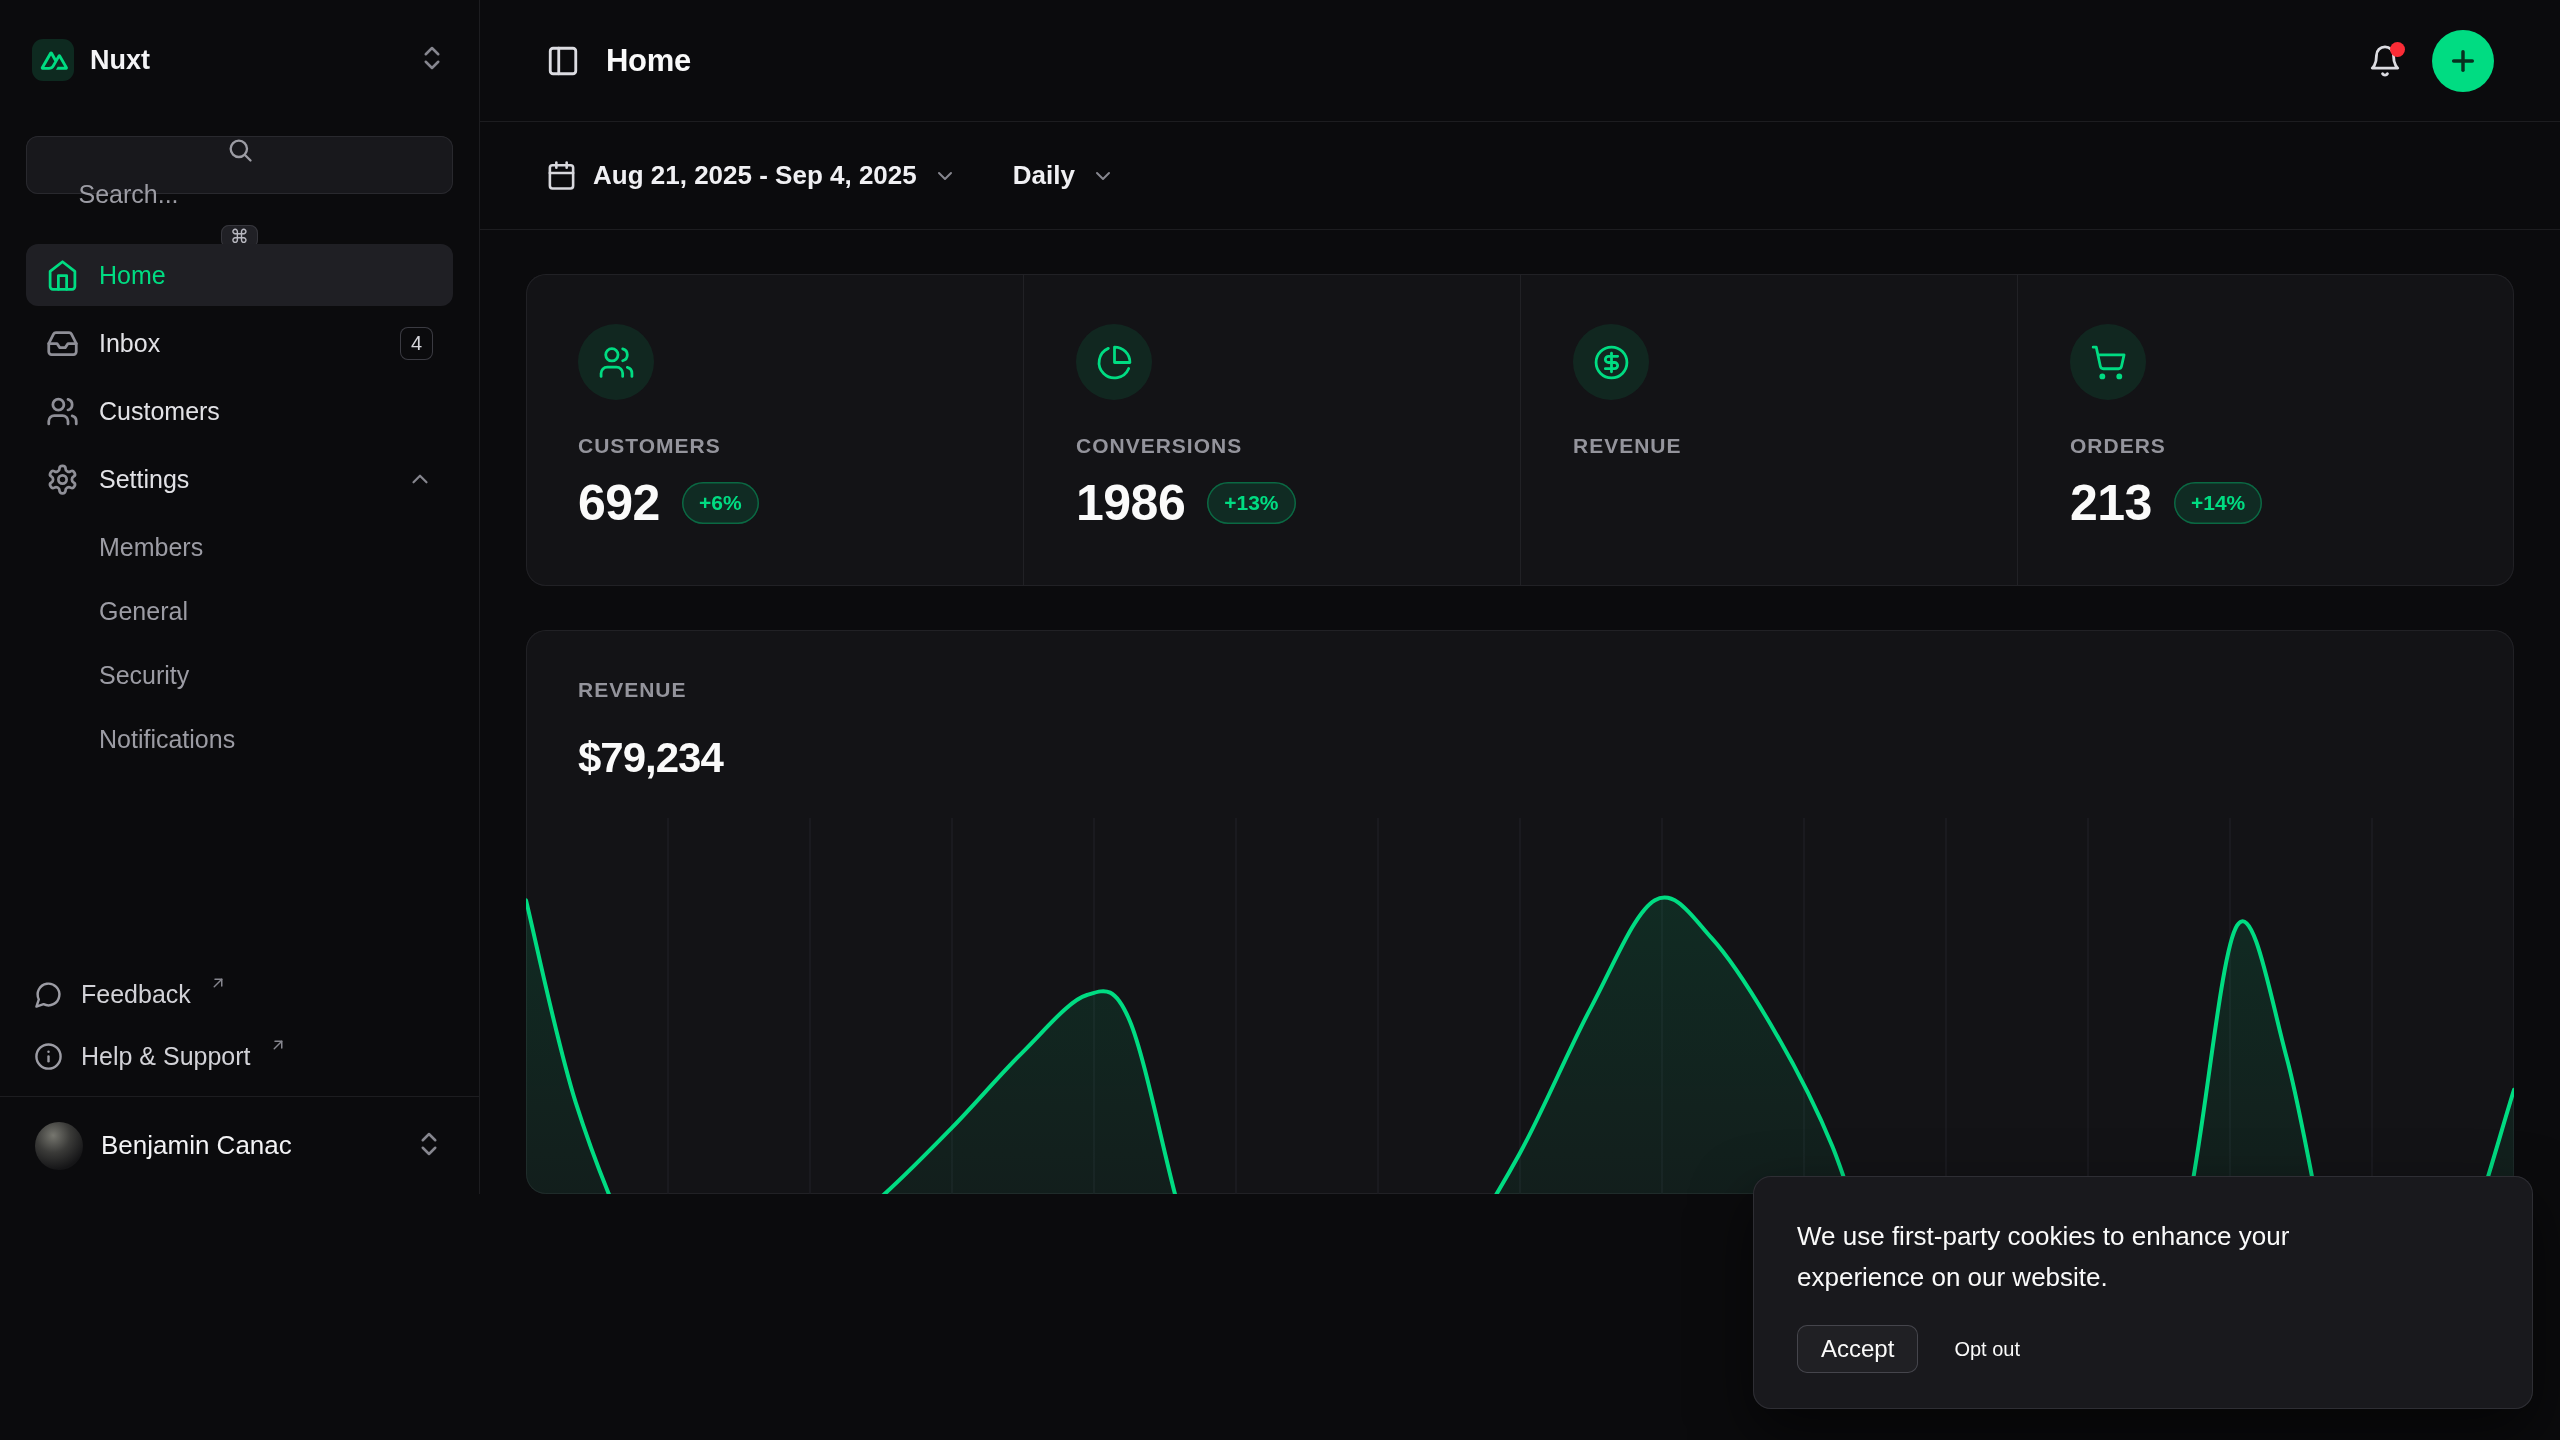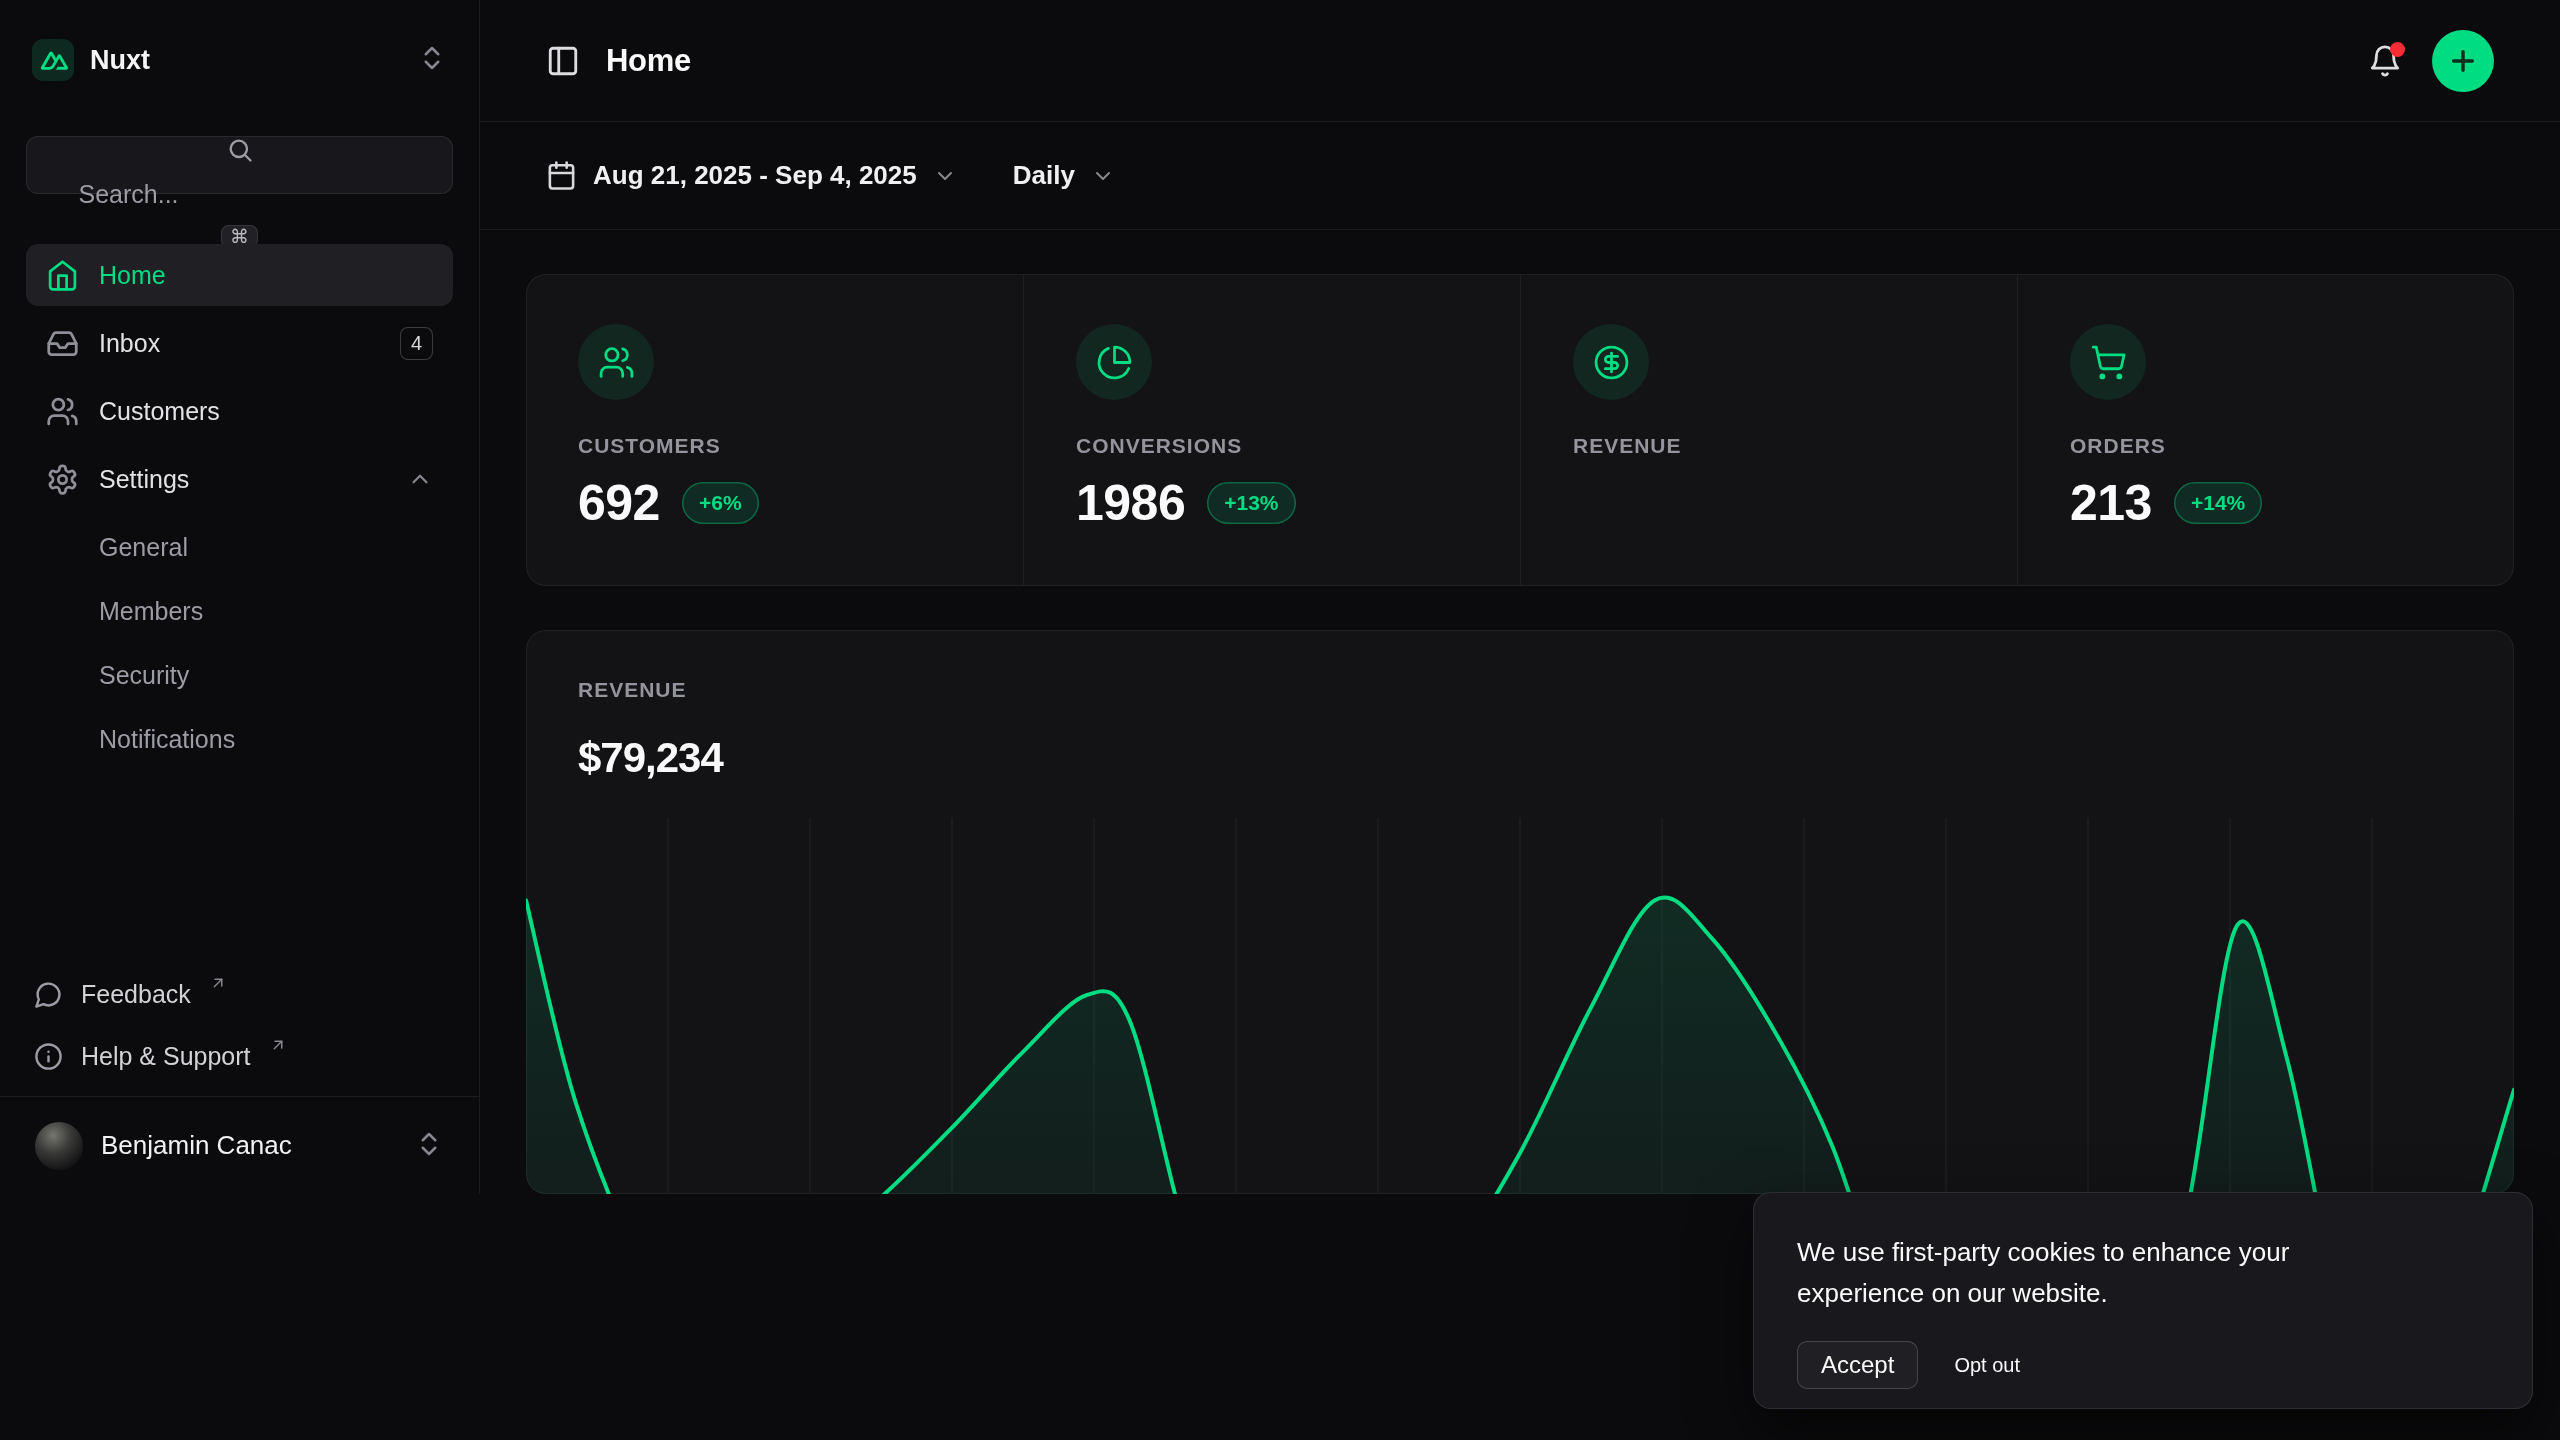--- a/index.html
+++ b/index.html
@@ -108,21 +108,21 @@
     box-shadow:inset 0 0 0 1px var(--border); position:relative; height:832px; overflow:hidden; }
   .rev-head{ padding:48px 52px 0; }
   .rev-label{ font-size:21px; font-weight:600; letter-spacing:1px; color:var(--muted); }
   .rev-value{ margin-top:32px; font-size:42px; font-weight:700; color:#fafafa; letter-spacing:-1px; }
   .rev-chart{ position:absolute; left:0; right:0; top:188px; height:632px; }
   .rev-chart svg{ width:100%; height:100%; display:block; }
 
   
   .cookie-toast{ position:fixed; right:27px; bottom:31px; width:780px; border-radius:18px;
     background:#19191d; box-shadow:inset 0 0 0 1px #2e2e34, 0 24px 60px rgba(0,0,0,0.55);
-    padding:40px 44px 20px; z-index:50; }
+    padding:40px 44px 36px; z-index:50; }
   .cookie-msg{ font-size:26px; line-height:1.55; color:#fafafa; max-width:620px; }
   .cookie-actions{ margin-top:28px; display:flex; align-items:center; gap:26px; }
   .btn-outline{ height:48px; padding:0 24px; border-radius:10px; background:rgba(255,255,255,0.03);
     box-shadow:inset 0 0 0 1px #45454c; color:#fafafa; font-size:24px; font-weight:500;
     font-family:inherit; border:none; cursor:pointer; }
   .btn-ghost{ height:48px; padding:0 10px; background:none; border:none; color:#fafafa;
     font-size:20px; font-weight:500; font-family:inherit; cursor:pointer; }
 </style>
 </head>
 <body>
@@ -202,24 +202,24 @@
         <span>Settings</span>
         <span class="nav-caret">
           <svg viewBox="0 0 24 24" fill="none" stroke="currentColor" stroke-width="2" stroke-linecap="round" stroke-linejoin="round">
               <path d="m18 15-6-6-6 6"></path>
             </svg>
         </span>
       </div>
 
       <div class="subnav">
         <div class="sub-item">
+          <span>Members</span>
+        </div>
+        <div class="sub-item">
           <span>General</span>
-        </div>
-        <div class="sub-item">
-          <span>Members</span>
         </div>
         <div class="sub-item">
           <span>Security</span>
         </div>
         <div class="sub-item">
           <span>Notifications</span>
         </div>
       </div>
     </nav>
 

